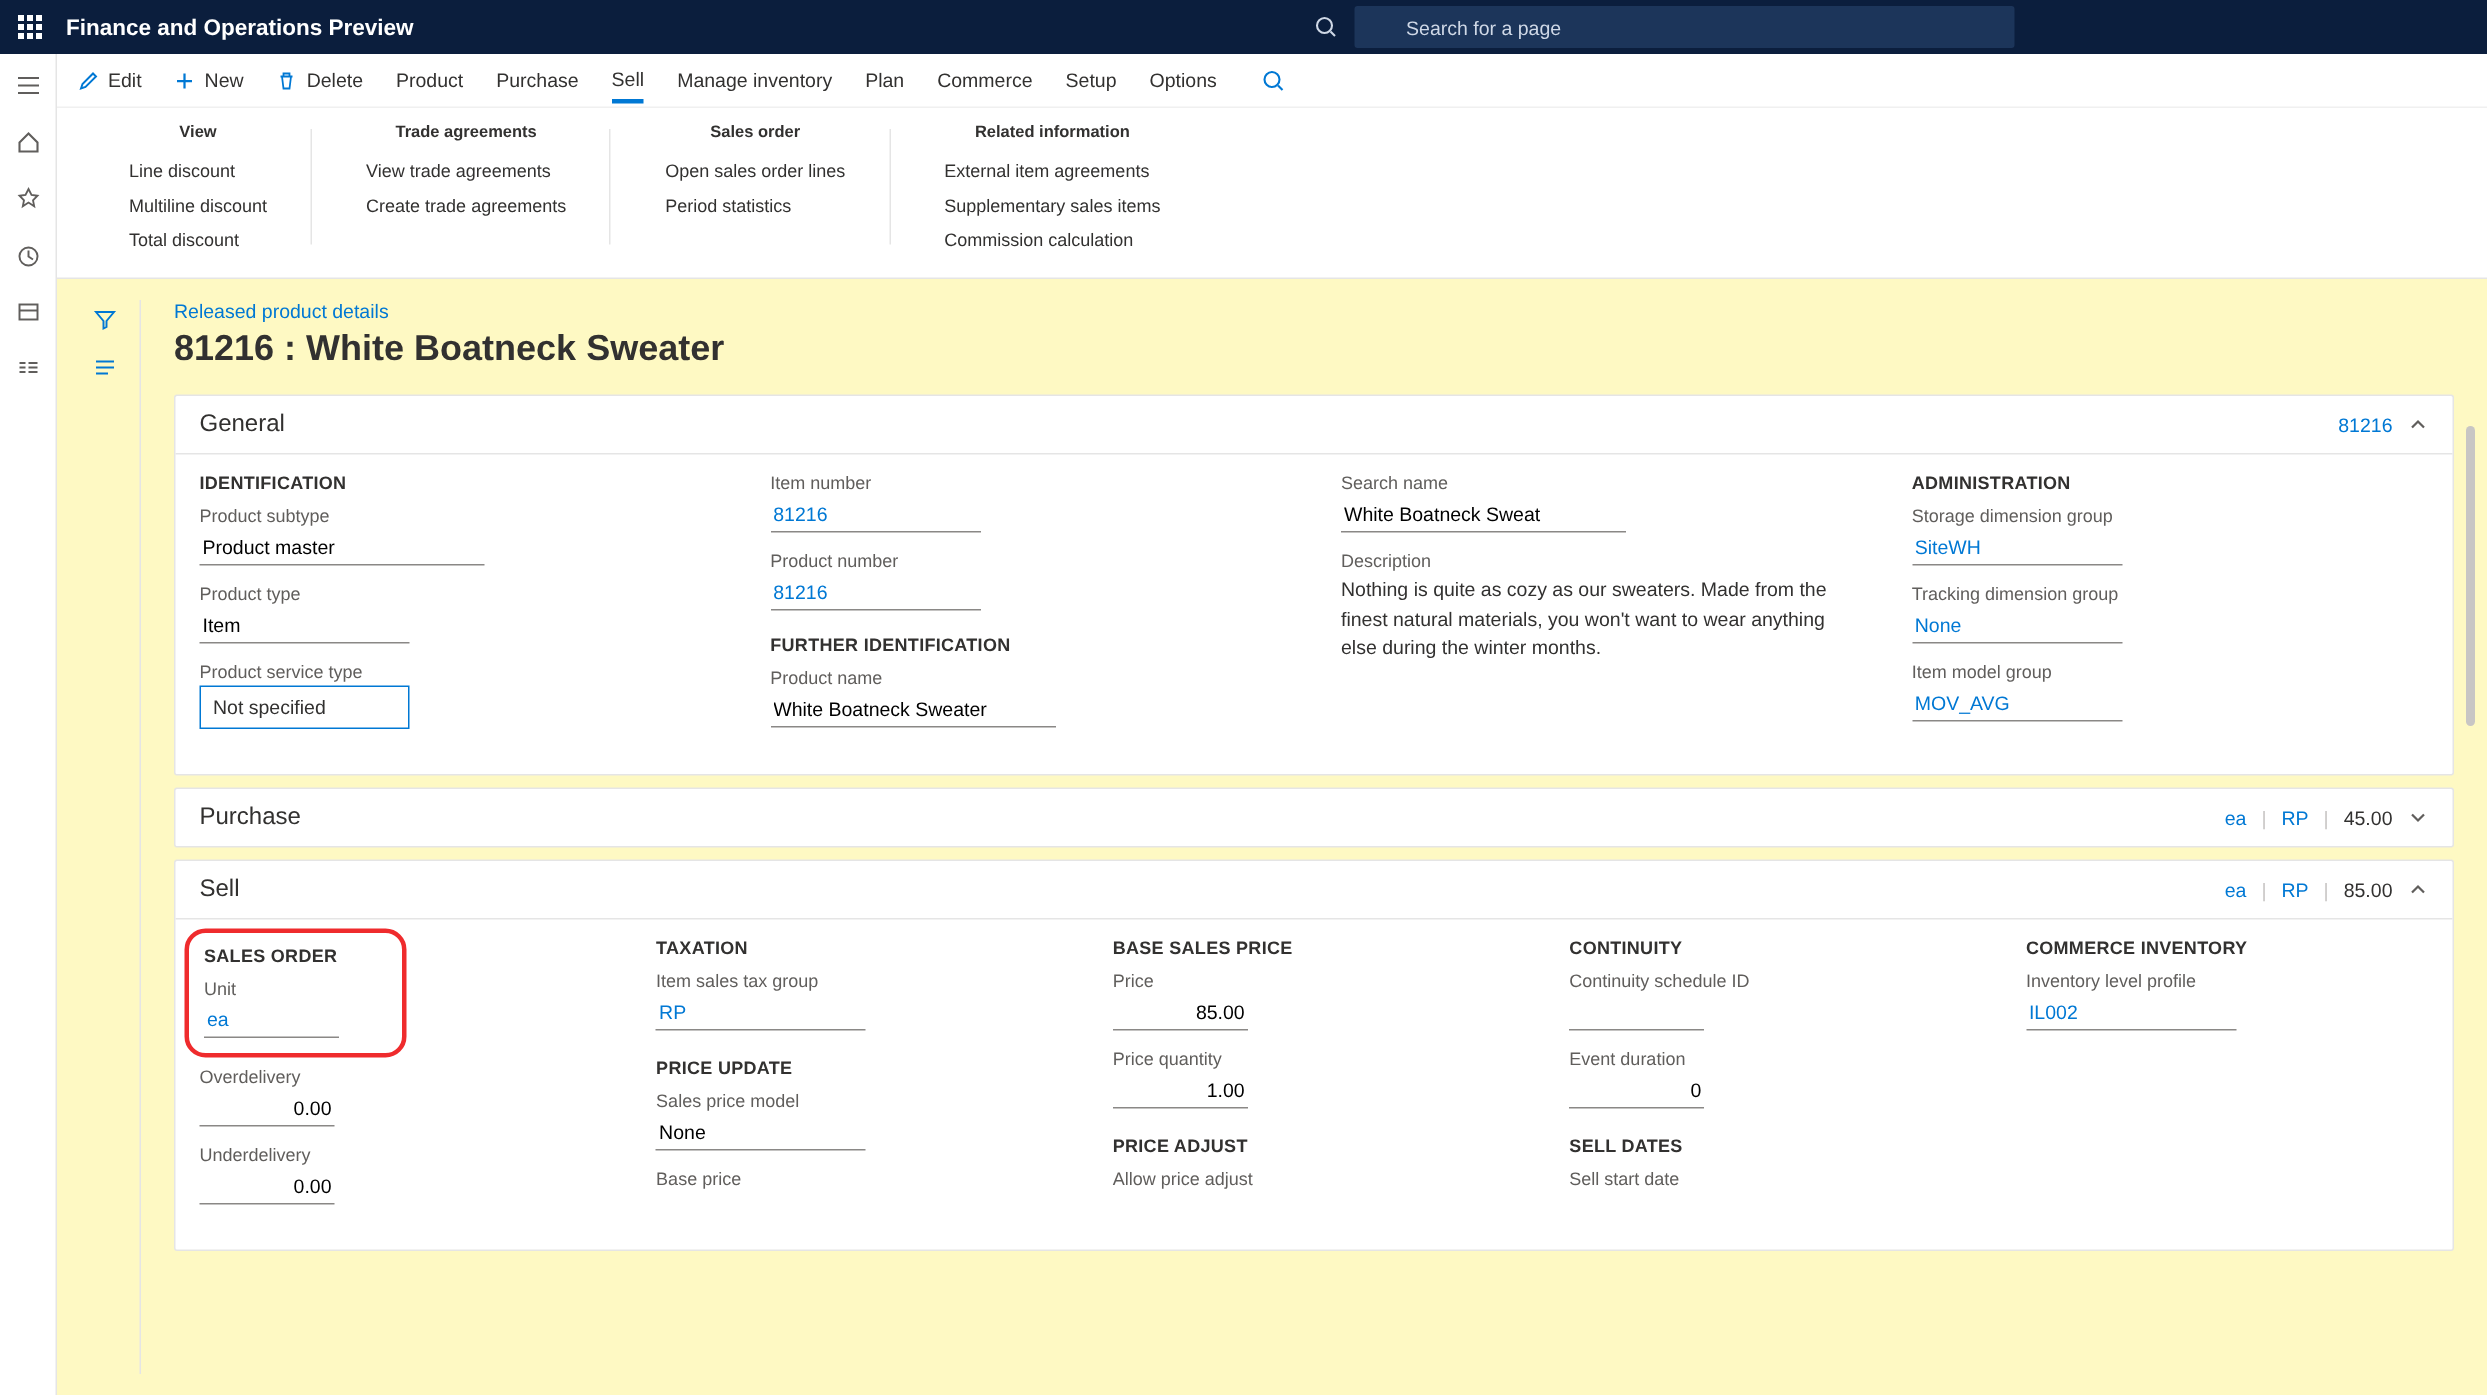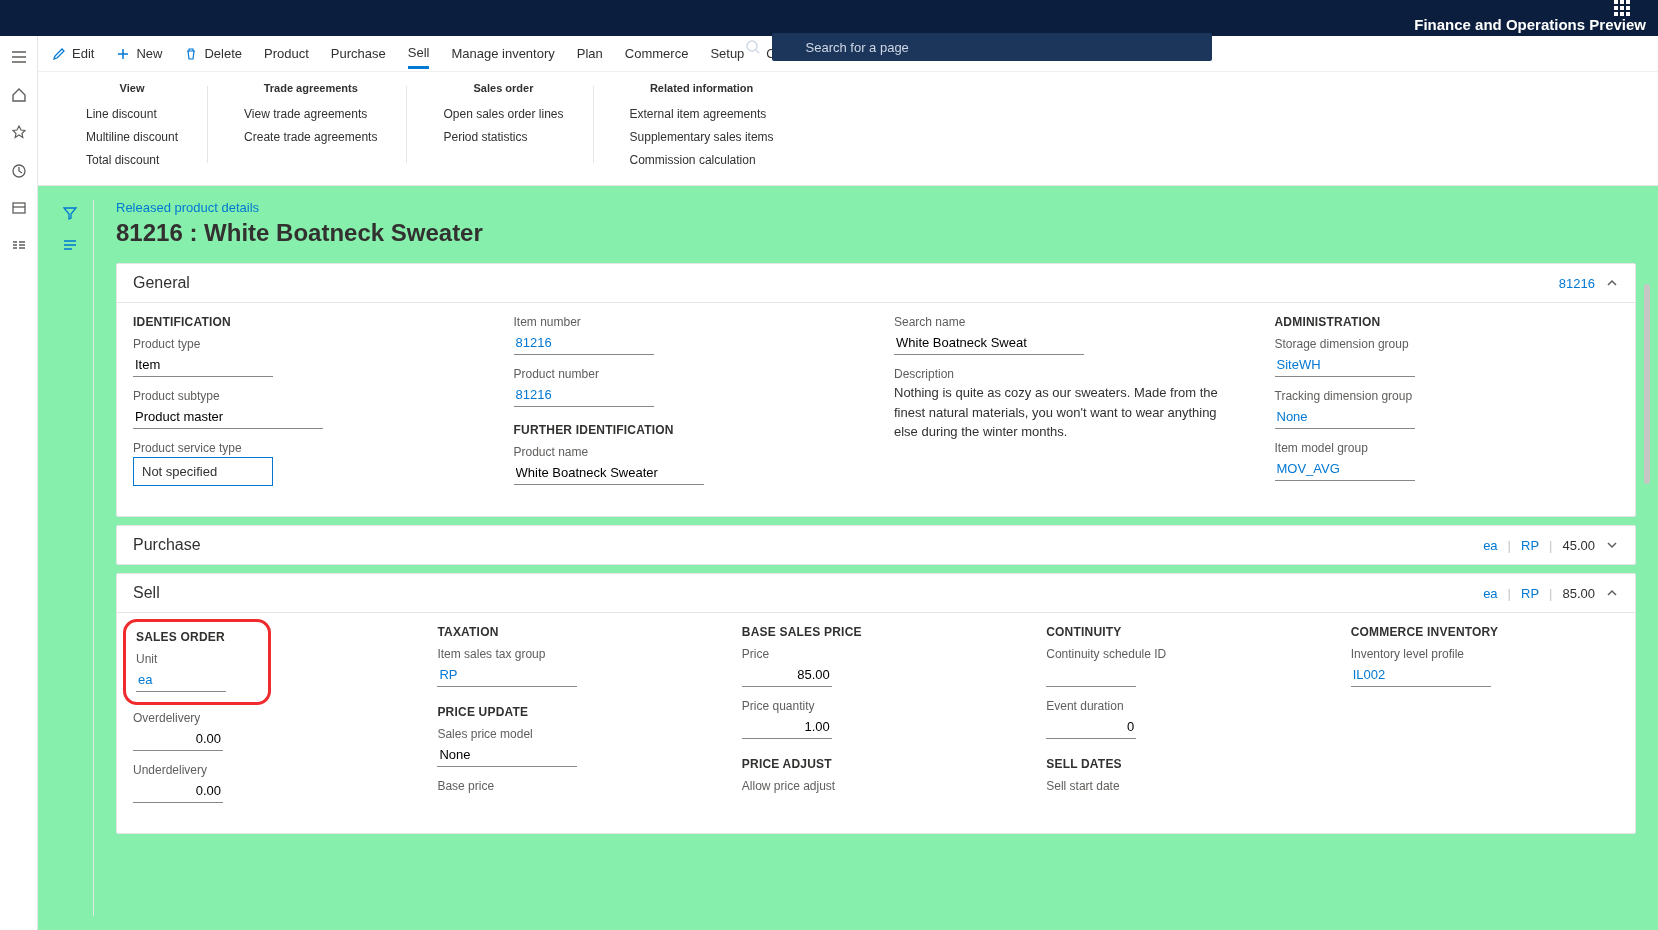--- a/index.html
+++ b/index.html
@@ -1,19 +1,19 @@
 <!DOCTYPE html>
 <html><head>
 <meta charset="utf-8">
 <style>
 * { box-sizing: border-box; margin: 0; padding: 0; }
 body { font-family: "Segoe UI", Arial, sans-serif; font-size: 13px; color: #323130; background: #fff; overflow: hidden; }
 
 
-.top-header { background: #0b1e3d; color: #fff; height: 36px; display: flex; align-items: flex-end; padding: 0 12px; flex-direction: column; }
+.top-header { background: #0b1e3d; color: #fff; height: 36px; display: flex; align-items: center; padding: 0 12px; }
 .waffle { width: 16px; height: 16px; display: grid; grid-template-columns: repeat(3,4px); grid-template-rows: repeat(3,4px); gap: 2px; margin-right: 16px; cursor: pointer; }
 .waffle span { background: #fff; width: 4px; height: 4px; }
 .app-title { font-size: 15px; font-weight: 600; }
 .search-wrap { margin-left: auto; margin-right: auto; position: relative; left: 144px; padding-left: 37px; }
 .search-box { background: #1c355a; border: none; color: #fff; height: 28px; width: 440px; padding: 0 10px 0 34px; font-size: 13px; border-radius: 2px; }
 .search-box::placeholder { color: #cfd8e6; }
 .search-icon-top { position: absolute; left: 10px; top: 6px; color: #cfd8e6; }
 
 
 .main-wrap { display: flex; height: calc(100vh - 36px); }
@@ -31,21 +31,21 @@
 .action-btn .micon { color: #0078d4; }
 
 
 .sub-ribbon { display: flex; padding: 10px 48px 18px 48px; gap: 36px; border-bottom: 1px solid #e5e5e5; }
 .sub-col { display: flex; flex-direction: column; gap: 9px; position: relative; padding-right: 30px; }
 .sub-col:not(:last-child)::after { content: ""; position: absolute; right: 0; top: 4px; bottom: 4px; width: 1px; background: #e5e5e5; }
 .sub-col .sub-head { font-size: 11px; font-weight: 600; text-align: center; margin-bottom: 4px; }
 .sub-col .sub-link { font-size: 12px; color: #323130; cursor: pointer; }
 
 
-.page-body { flex: 1; overflow-y: auto; padding: 14px 22px 14px 8px; background: #86efac; display: flex; }
+.page-body { flex: 1; overflow-y: auto; padding: 14px 22px 14px 8px; background: #fef9c3; display: flex; }
 .side-tools { width: 48px; display: flex; flex-direction: column; align-items: center; gap: 14px; padding-top: 4px; border-right: 1px solid #e5e5e5; }
 .side-tools .tool-icon { color: #0078d4; cursor: pointer; }
 .page-main { flex: 1; padding-left: 22px; }
 
 .breadcrumb { color: #0078d4; font-size: 13px; cursor: pointer; margin-bottom: 4px; }
 .page-title { font-size: 24px; font-weight: 600; margin-bottom: 16px; }
 
 .card { background: #fff; border: 1px solid #e5e5e5; border-radius: 2px; margin-bottom: 8px; }
 .card-header { display: flex; align-items: center; padding: 10px 16px; cursor: pointer; }
 .card-header h3 { font-size: 16px; font-weight: 400; flex: 1; }
@@ -247,26 +247,26 @@
                   <svg width="14" height="14" viewBox="0 0 14 14">
                     <path d="M3 9l4-4 4 4" fill="none" stroke="currentColor" stroke-width="1.5"></path>
                   </svg>
                 </span>
             </div>
           </div>
           <div class="card-body">
             <div class="col">
               <div class="sec-head">IDENTIFICATION</div>
               <div class="field">
+                <span class="field-label">Product subtype</span>
+                <input class="field-input wide" value="Product master" style="">
+              </div>
+              <div class="field">
                 <span class="field-label">Product type</span>
                 <input class="field-input" value="Item" style="">
-              </div>
-              <div class="field">
-                <span class="field-label">Product subtype</span>
-                <input class="field-input wide" value="Product master" style="">
               </div>
               <div class="field">
                 <span class="field-label">Product service type</span>
                 <div class="field-box">Not specified</div>
               </div>
             </div>
             <div class="col">
               <div class="field">
                 <span class="field-label">Item number</span>
                 <input class="field-input link" value="81216" style="">

